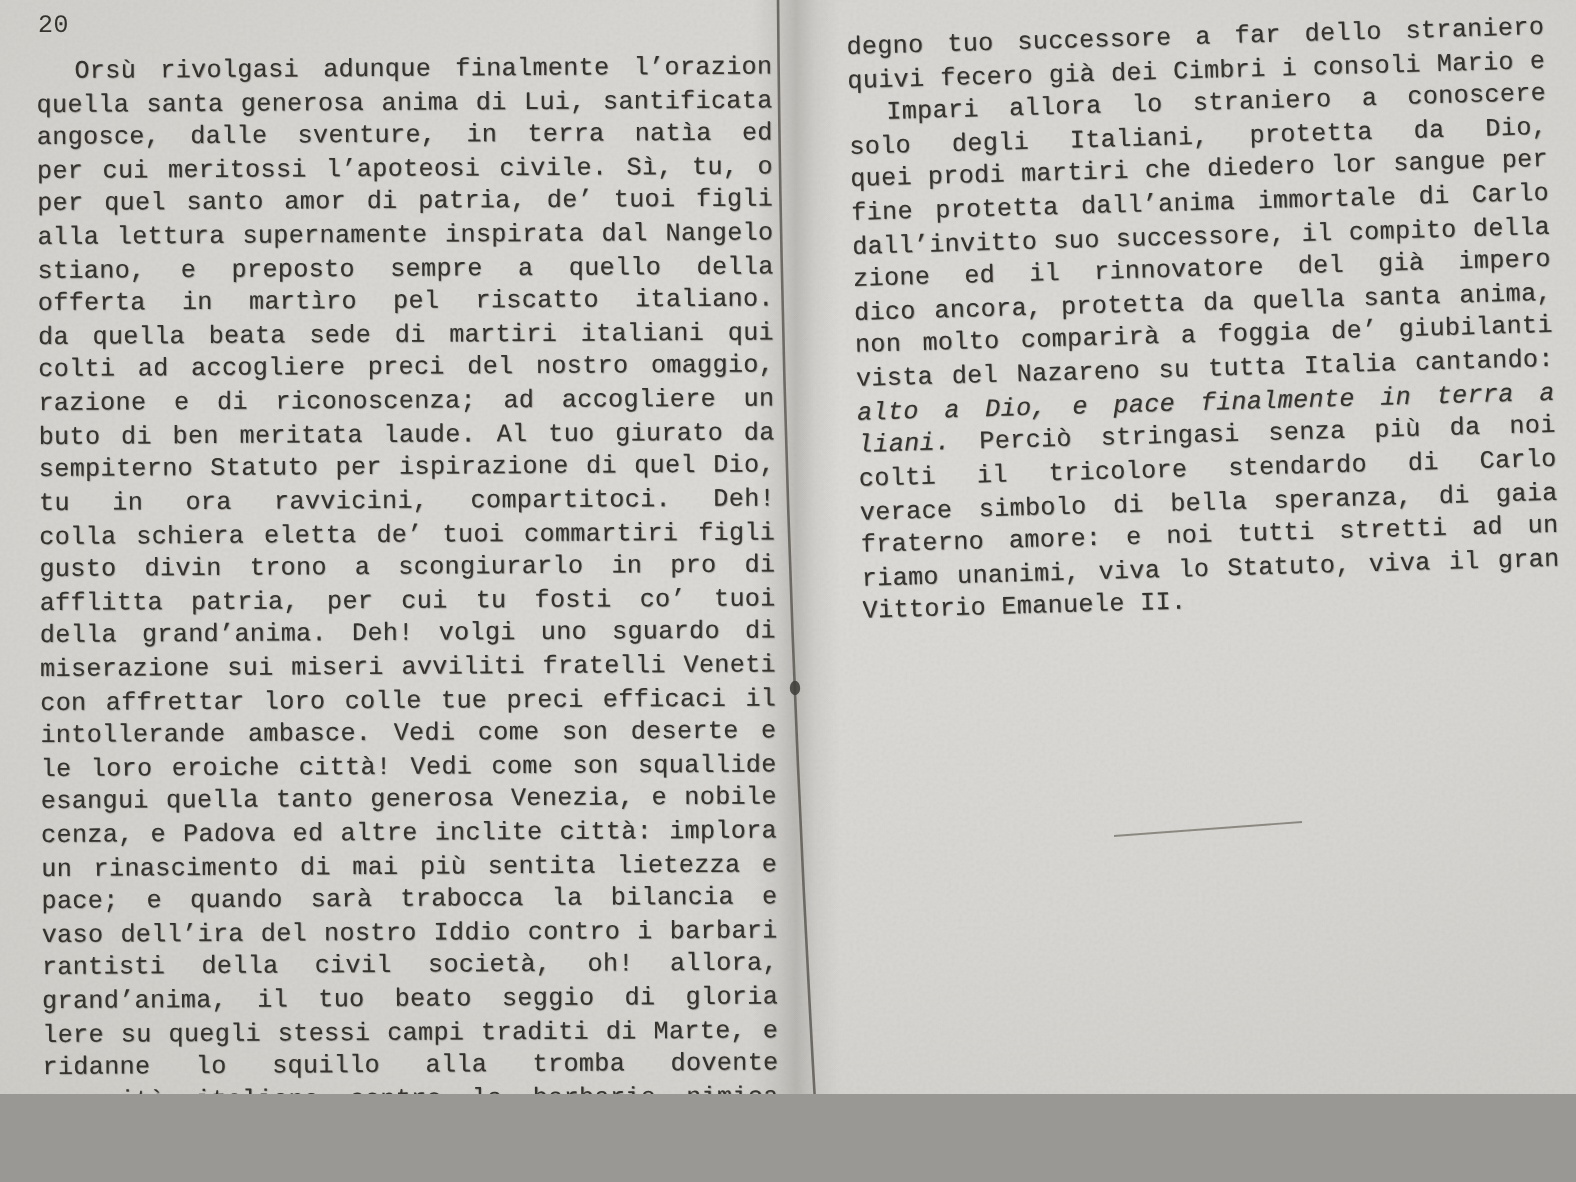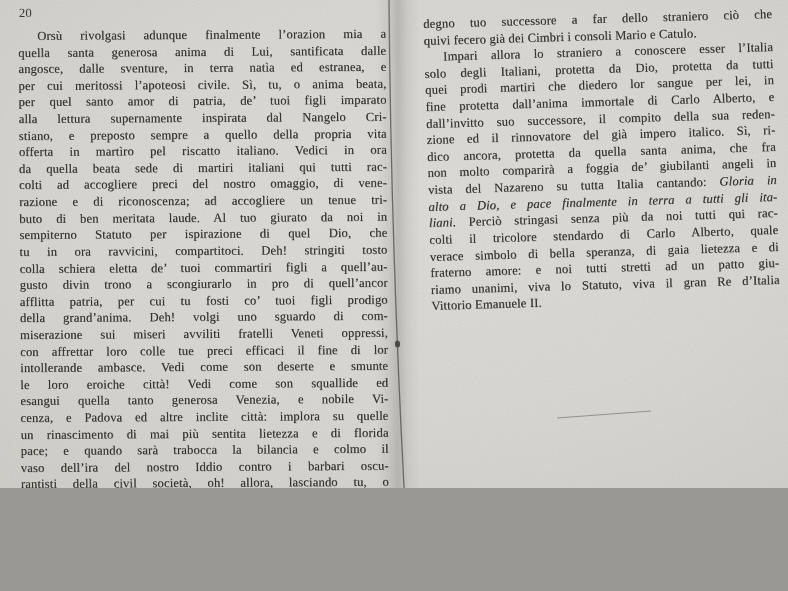--- a/index.html
+++ b/index.html
@@ -1,23 +1,23 @@
 <!DOCTYPE html>
 <html><head>
 <meta charset="utf-8">
 <style>
   html, body { margin: 0; padding: 0; background: #9a9894; }
   .scan {
     position: relative;
     width: 788px;
-    height: 488px;
+    height: 547px;
     overflow: hidden;
     background:
       radial-gradient(ellipse at 55% 42%, #dcdbd7 0%, #d7d6d2 55%, #cecdc8 100%);
-    font-family: Liberation Serif, serif;
+    font-family: Liberation Mono, monospace;
     font-size: 12.6px;
     color: #36332e;
     letter-spacing: 0.15px;
   }
   .page { position: absolute; }
   .page.left {
     left: 18px; top: 6px; width: 368px;
     transform: rotate(-0.35deg);
     transform-origin: 0 0;
   }

